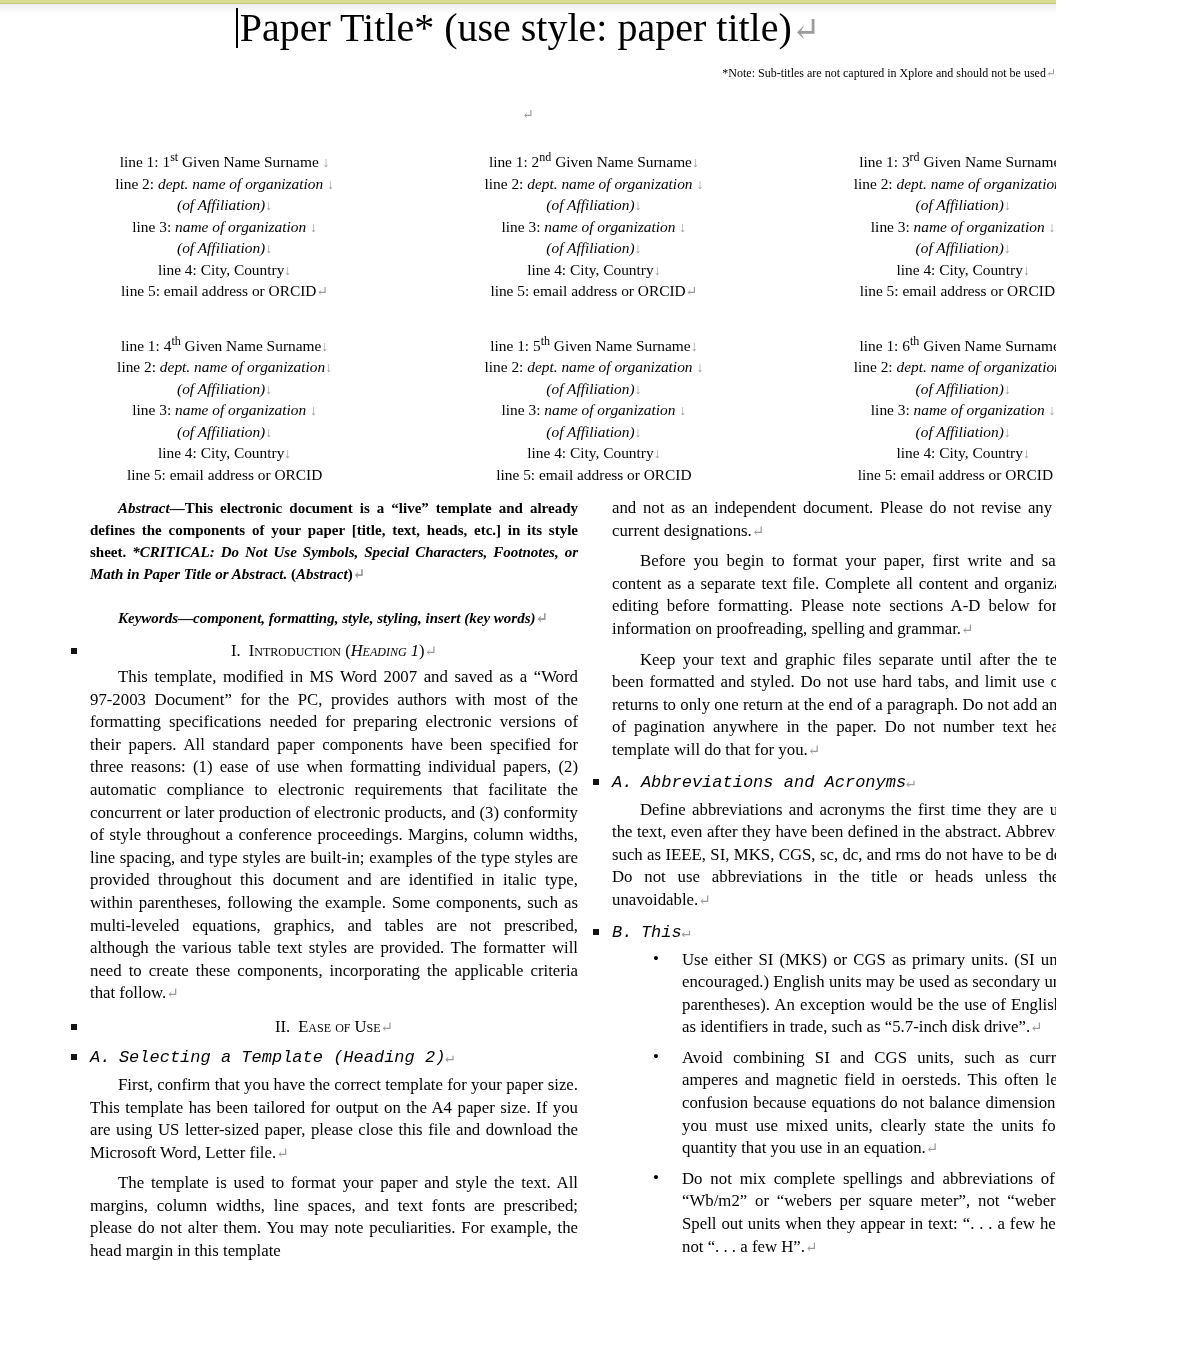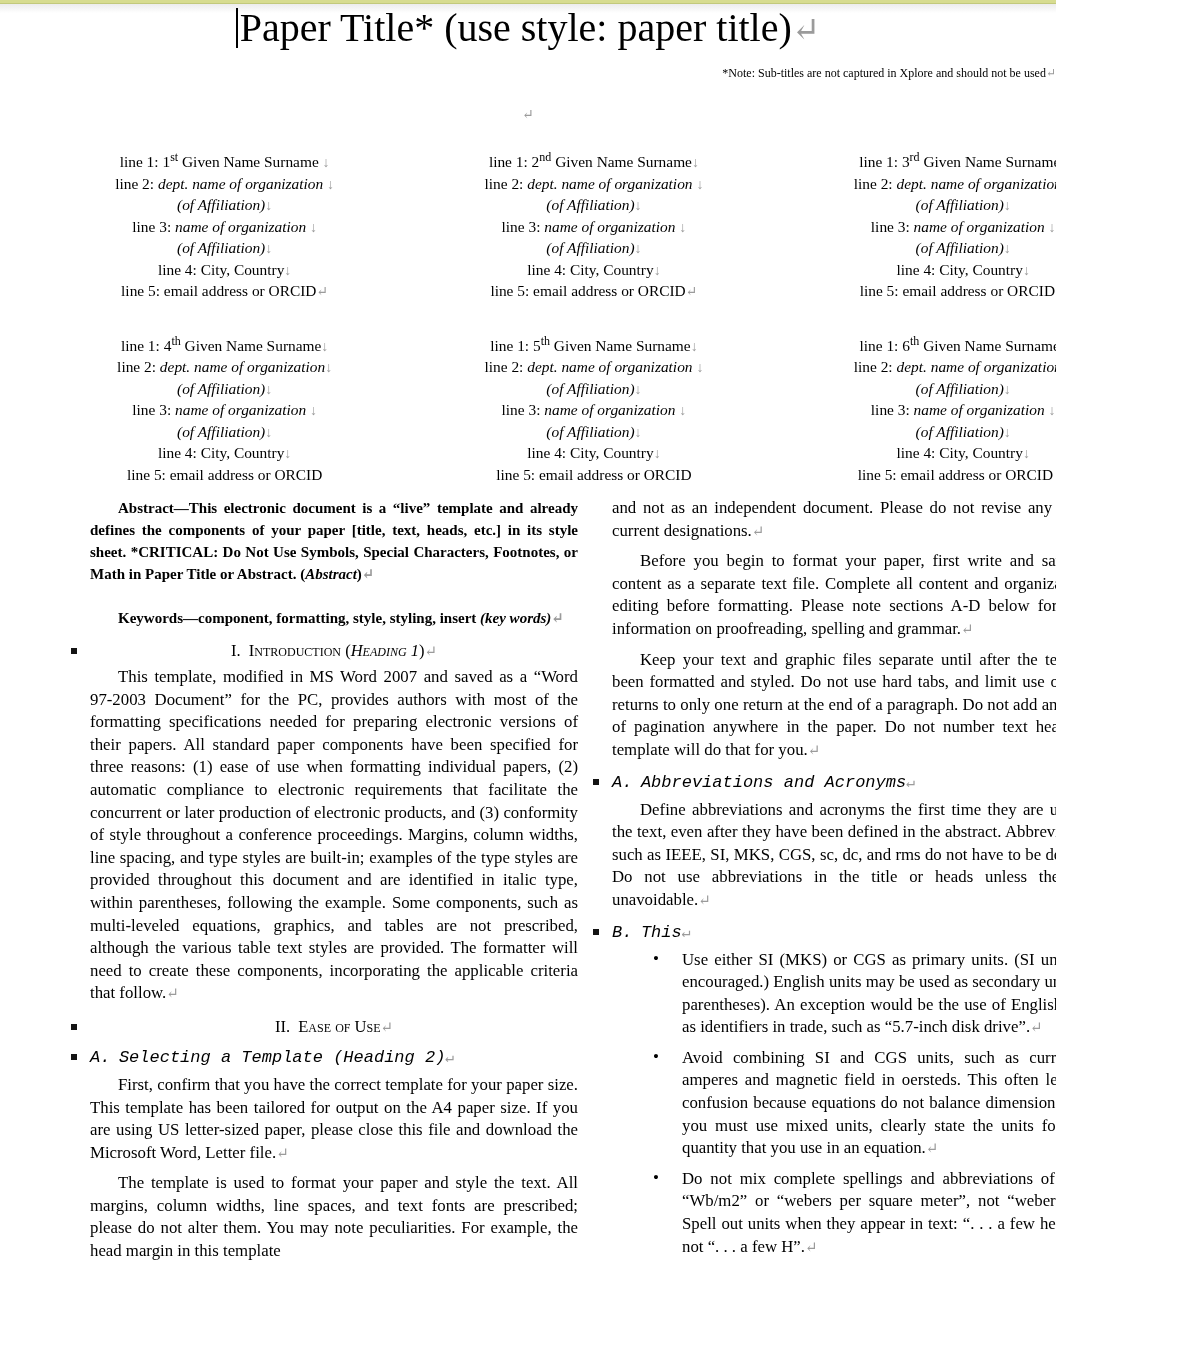--- a/index.html
+++ b/index.html
@@ -15,21 +15,21 @@
   .title-row .mark{font-size:34px;}
   .note-row{position:absolute;top:66px;left:0;width:100%;text-align:right;font-size:12px;}
   .solo-mark{position:absolute;top:106px;left:0;width:100%;text-align:center;font-size:14px;}
   .authors{position:absolute;top:152px;left:40px;width:1108px;}
   .author-row{display:flex;margin-bottom:33px;}
   .author-block{width:33.33%;text-align:center;font-size:15.4px;line-height:20.5px;}
   .author-line{white-space:nowrap;}
   .author-block .mark{font-size:14px;}
   .seg-i{font-style:italic;}
   .seg-b{font-weight:bold;}
-  .seg-bi{font-weight:bold;}
+  .seg-bi{font-weight:bold;font-style:italic;}
   .seg-sup{vertical-align:super;font-size:12px;line-height:0;}
   .cols{position:absolute;top:497px;left:90px;width:1010px;display:flex;gap:34px;}
   .col{width:488px;}
   .para{font-size:16.8px;line-height:22.6px;text-align:justify;text-indent:28px;margin:0 0 8px 0;}
   .noind{text-indent:0;}
   .abs{font-size:15px;font-weight:bold;line-height:22px;text-align:justify;text-indent:28px;margin:0 0 22px 0;}
   .kw{margin-bottom:0;}
   .h1{position:relative;text-align:center;font-variant:small-caps;font-size:16.5px;line-height:19px;margin:12px 0 5px 0;}
   .h2{position:relative;font-style:italic;font-size:17px;line-height:21px;margin:10px 0 5px 0;font-family:Liberation Mono, monospace;}
   .sq{position:absolute;left:-19px;top:7px;width:6px;height:6px;background:#141414;}

